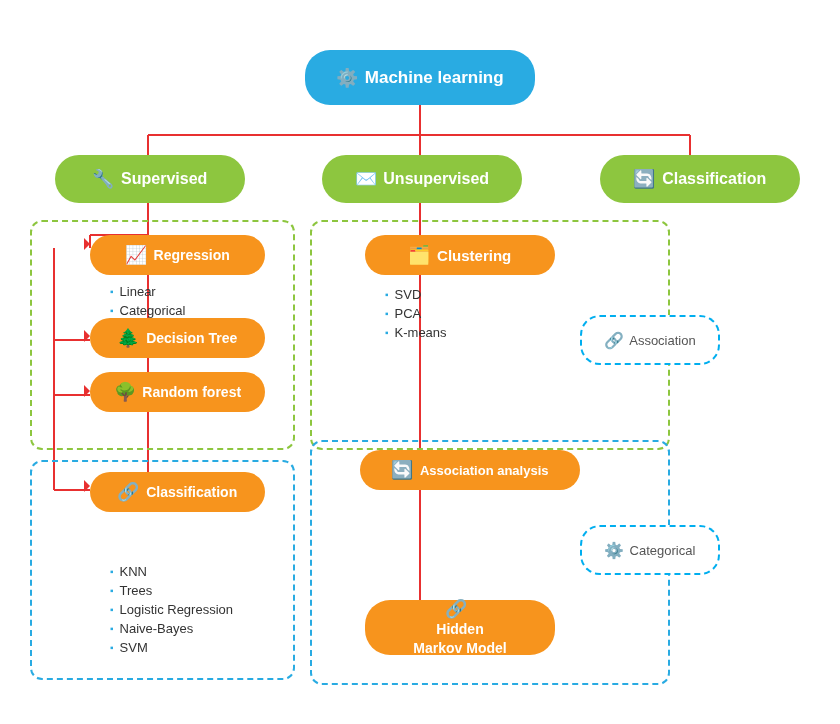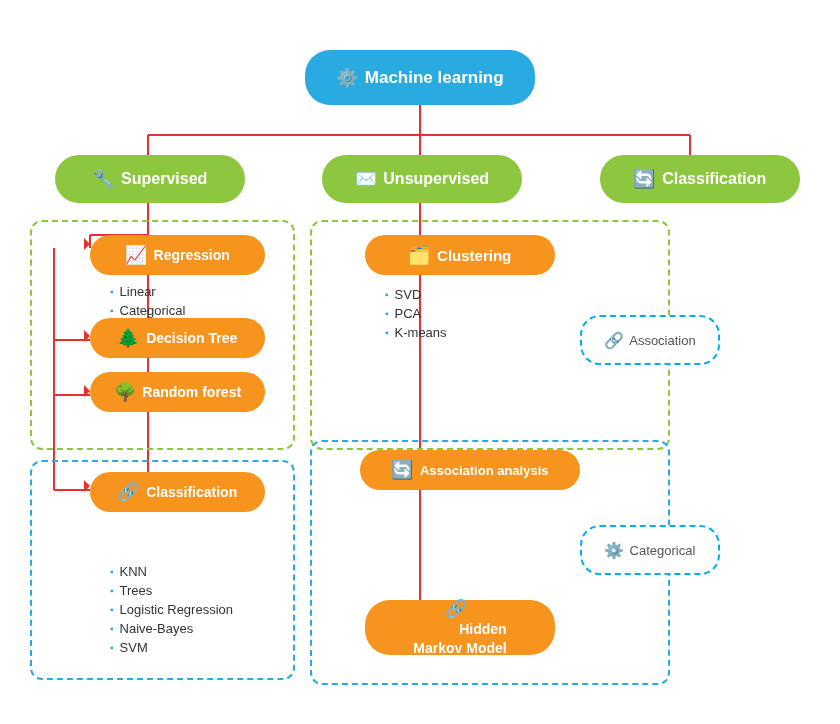--- a/index.html
+++ b/index.html
@@ -243,16 +243,16 @@
   </div>
 
 
   <div class="balloon balloon-teal" style="left:580px; top:525px; width:140px; height:50px;">
     <span style="font-size:16px; margin-right:5px;">⚙️</span>
     <span>Categorical</span>
   </div>
 
   <div class="node node-orange" style="left:365px; top:600px; width:190px; height:55px; font-size:14px; flex-direction:column;">
     <span class="node-icon">🔗</span>
-    <span style="text-align:right; line-height:1.3;">Hidden<br>Markov Model</span>
+    <span style="text-align:center; line-height:1.3;">Hidden<br>Markov Model</span>
   </div>
 
 </div>
 
 </body></html>

